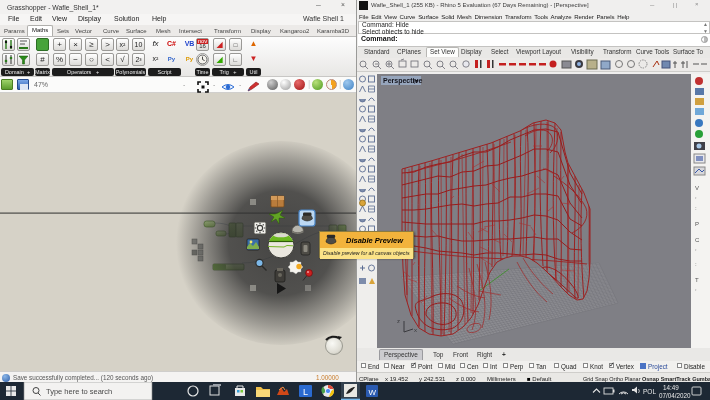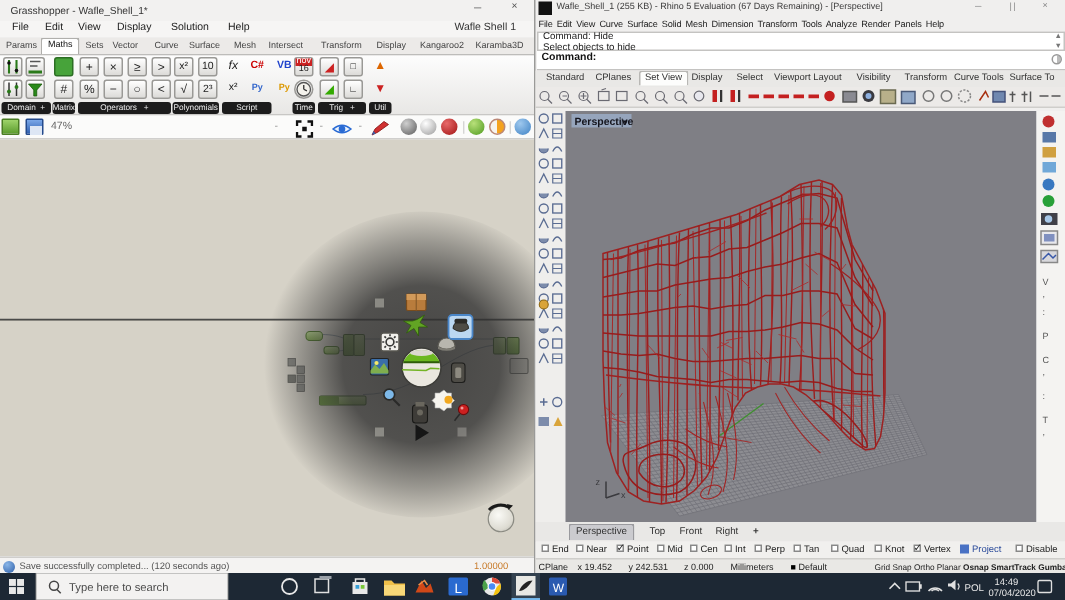--- a/index.html
+++ b/index.html
@@ -527,20 +527,32 @@
       <span style="position:absolute;left:2px;top:3px;">CPlane</span>
       <span style="position:absolute;left:28px;top:3px;">x 19.452</span>
       <span style="position:absolute;left:62px;top:3px;">y 242.531</span>
       <span style="position:absolute;left:99px;top:3px;">z 0.000</span>
       <span style="position:absolute;left:130px;top:3px;">Millimeters</span>
       <span style="position:absolute;left:170px;top:3px;"><b style="color:#000;">■</b> Default</span>
       <span style="position:absolute;left:226px;top:3px;font-size:5.5px;white-space:nowrap;">Grid Snap Ortho Planar <b>Osnap SmartTrack Gumball</b> Record Hist Filter</span>
     </div>
   </div>
 
+  <div id="tooltip" class="abs">
+    <div class="tt1">
+        <span style="position:absolute;left:26px;top:3.5px;font-size:7.5px;font-weight:bold;font-style:italic;">Disable Preview</span>
+      <svg style="position:absolute;left:4px;top:2px;" width="14" height="12" xmlns="http://www.w3.org/2000/svg">
+        <path d="M2,8 a5,5 0 0 1 10,0 q-2.5,2 -5,2 q-2.5,0 -5,-2 z" fill="#4e4c46" stroke="#21211e" stroke-width="0.6"></path>
+        <rect x="2.8" y="0.8" width="8.4" height="3.2" rx="1.2" fill="#2c2b28"></rect>
+      </svg>
+      </div>
+    <div class="tt2">
+        <span style="position:absolute;left:3px;top:2px;">Disable preview for all canvas objects</span>
+      </div>
+  </div>
 
   <div id="taskbar" class="abs">
     <svg width="710" height="18" xmlns="http://www.w3.org/2000/svg">
 
       <g fill="#e8e8e8">
           <rect x="6" y="4" width="4.6" height="4.6"></rect>
           <rect x="11.4" y="4" width="4.6" height="4.6"></rect>
           <rect x="6" y="9.4" width="4.6" height="4.6"></rect>
           <rect x="11.4" y="9.4" width="4.6" height="4.6"></rect>
         </g>

